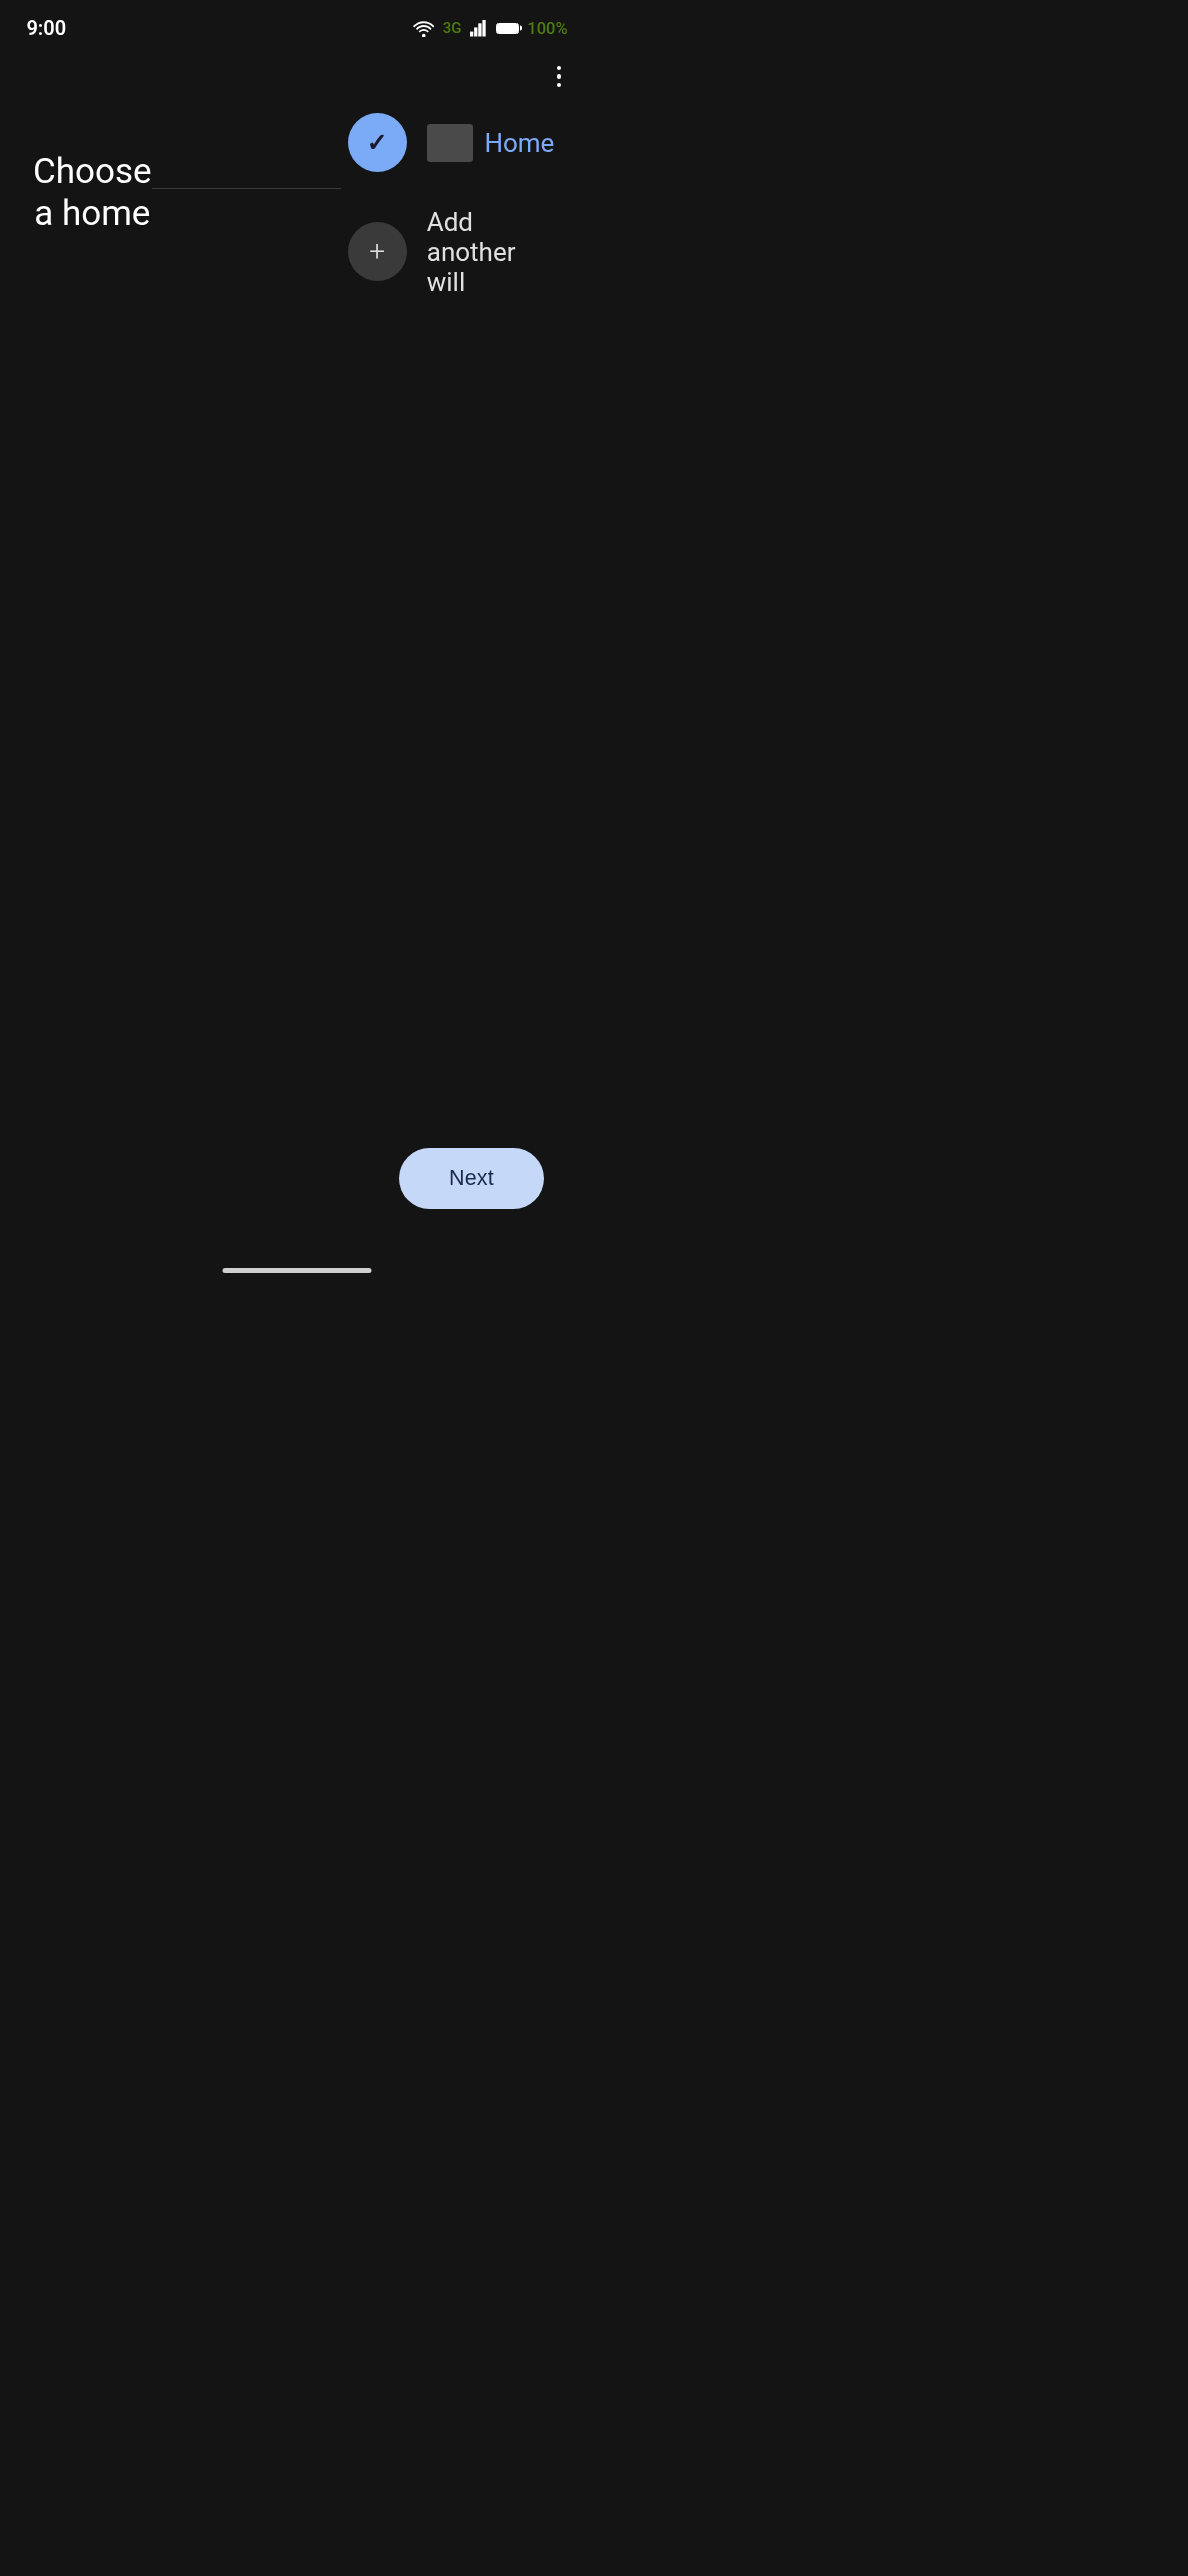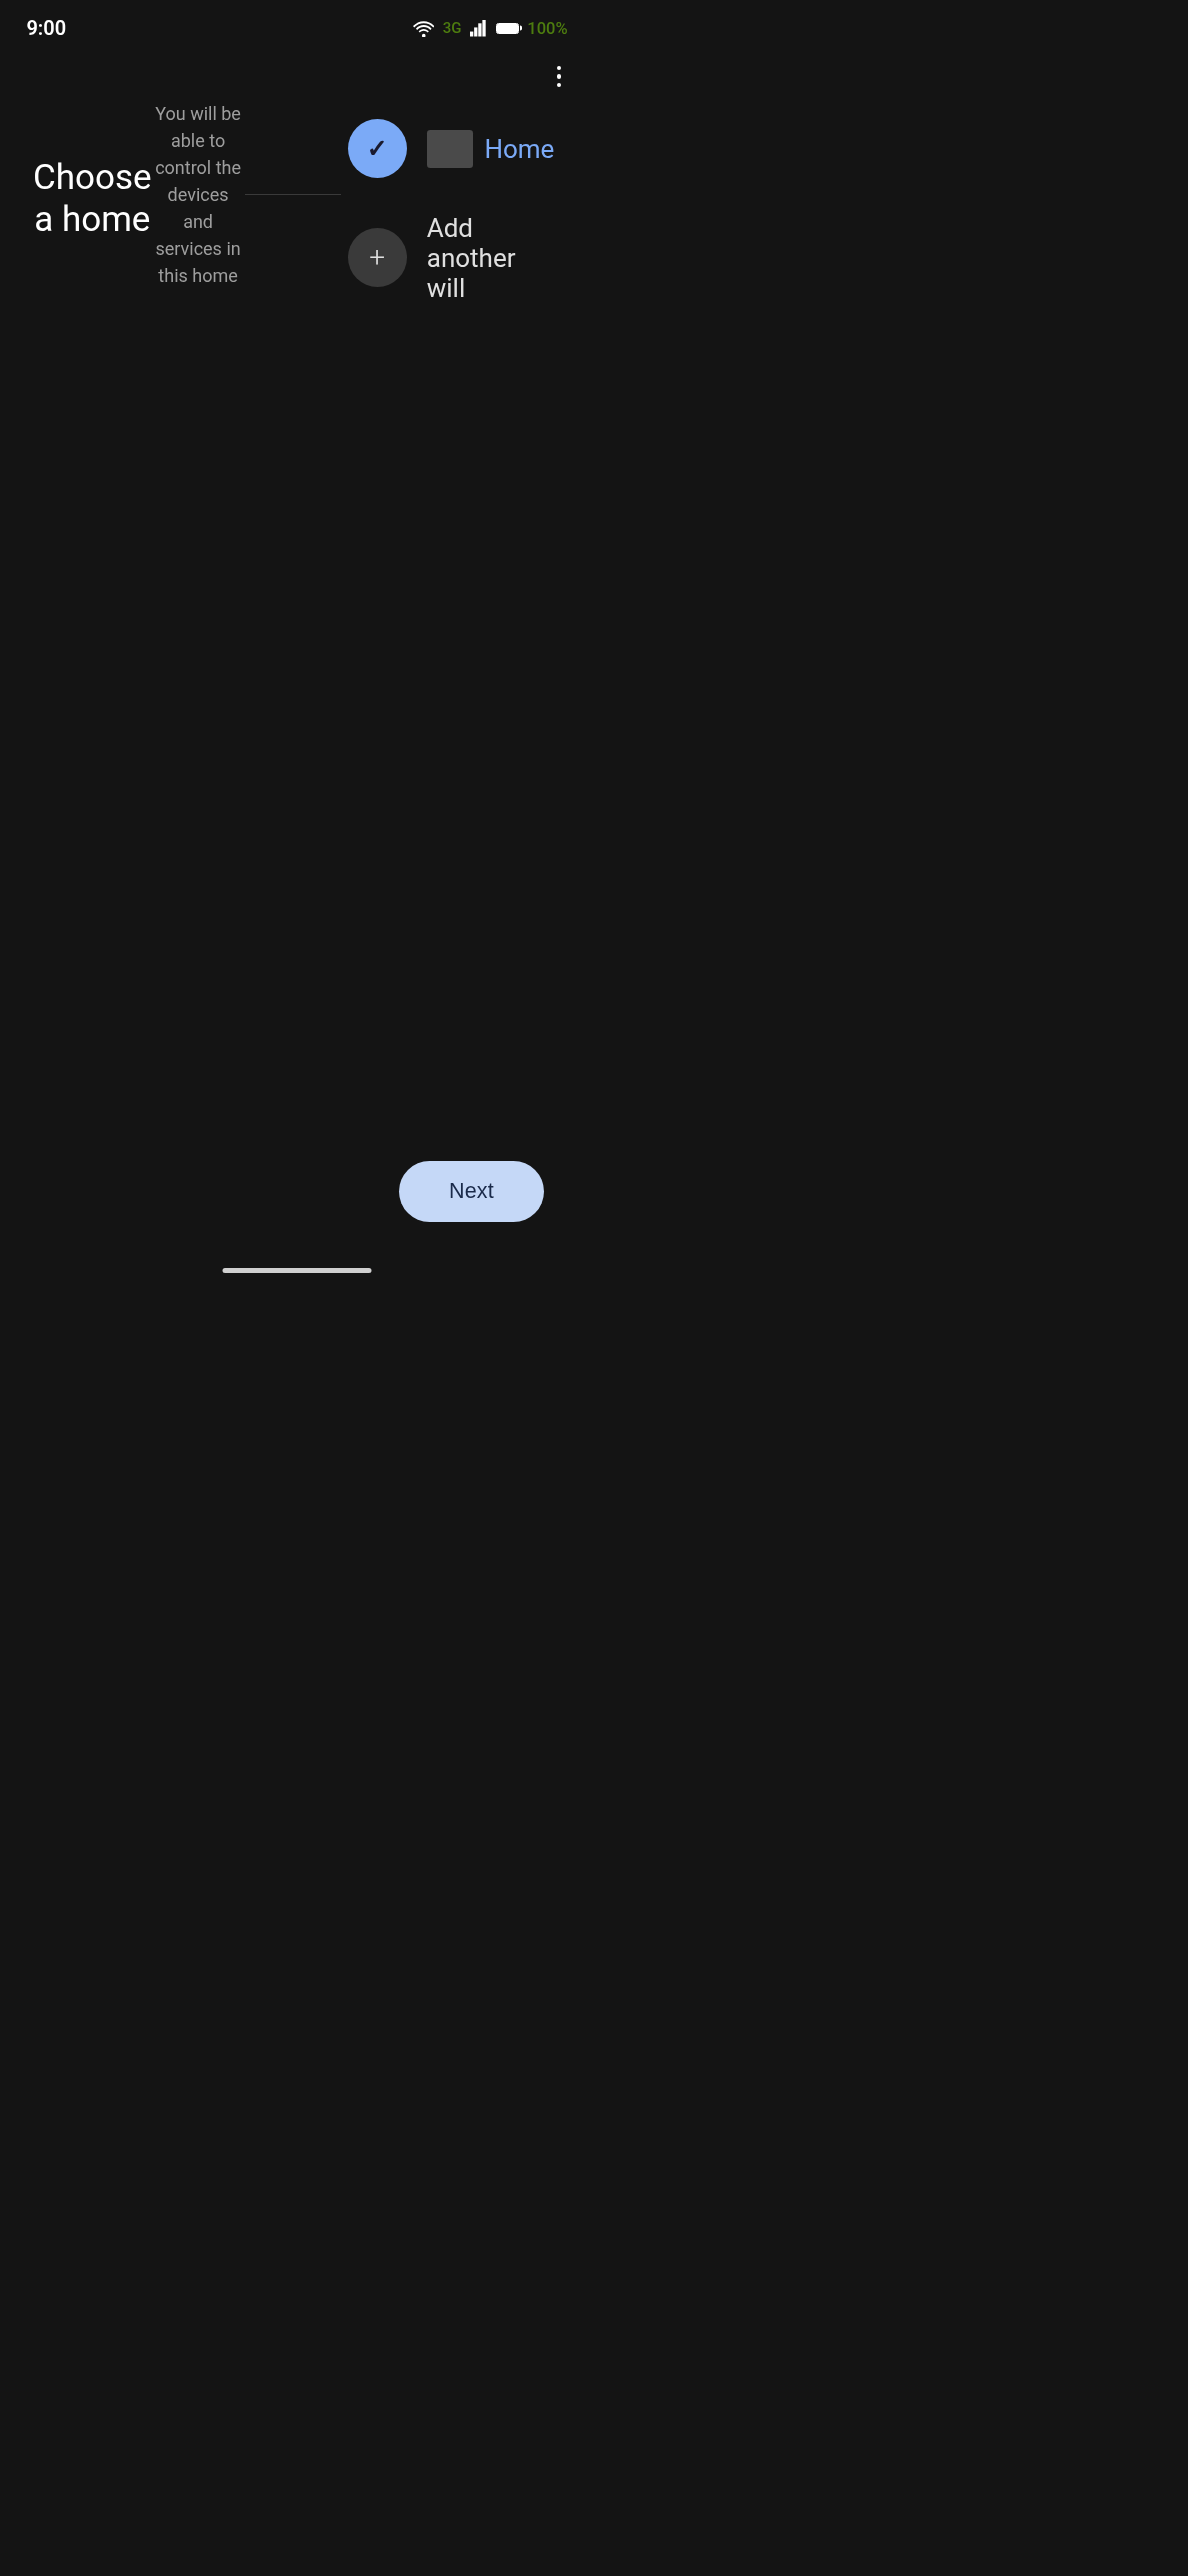--- a/index.html
+++ b/index.html
@@ -197,21 +197,21 @@
       width: 46px;
       height: 38px;
       background: #4a4a4a;
       border-radius: 3.3px;
       margin-right: -8.3px;
     }
 
     
     .next-button-container {
       position: absolute;
-      bottom: 66px;
+      bottom: 79px;
       right: 50px;
     }
 
     .next-button {
       background: #c5d8f7;
       color: #1a2a4a;
       border: none;
       border-radius: 41px;
       padding: 18px 50px;
       font-size: 21.5px;
@@ -273,21 +273,20 @@
 <div class="menu-dots">
   <div class="dots-icon">
     <div class="dot"></div>
     <div class="dot"></div>
     <div class="dot"></div>
   </div>
 </div>
 
 <div class="main-content">
   <h1 class="page-title">Choose a home</h1>
-  <p class="page-subtitle">You will be able to control the devices and services in this home</p>
 
   <div class="divider"></div>
 
   <div class="home-list">
 
     <div class="home-item">
       <div class="home-item-icon selected">
         <span class="checkmark">✓</span>
       </div>
       <div class="home-thumbnail"></div>

